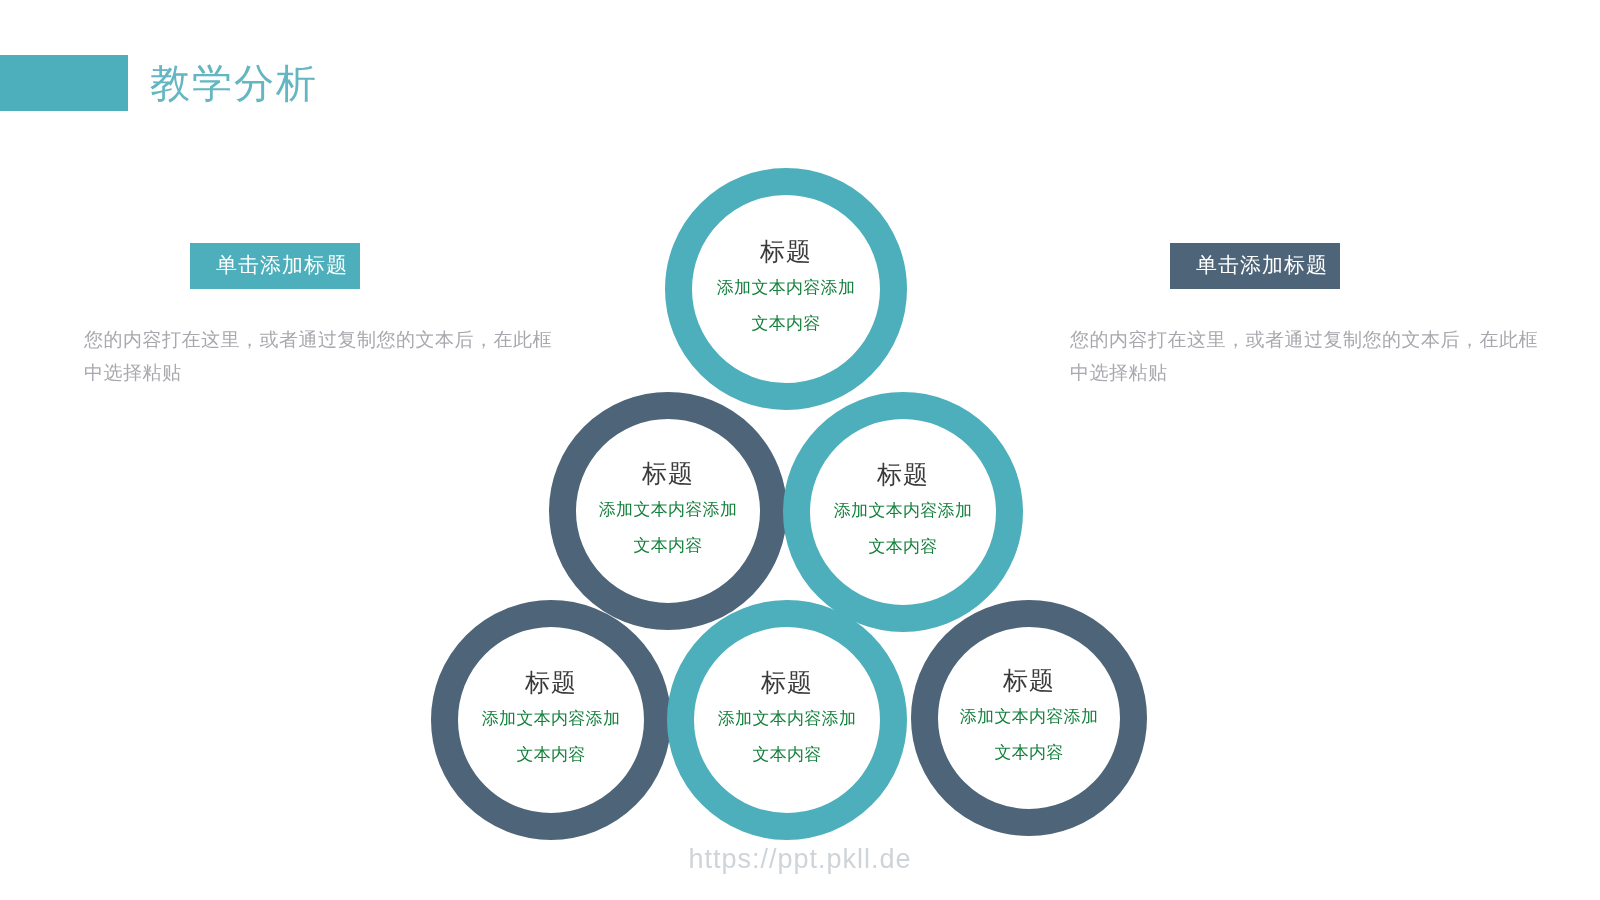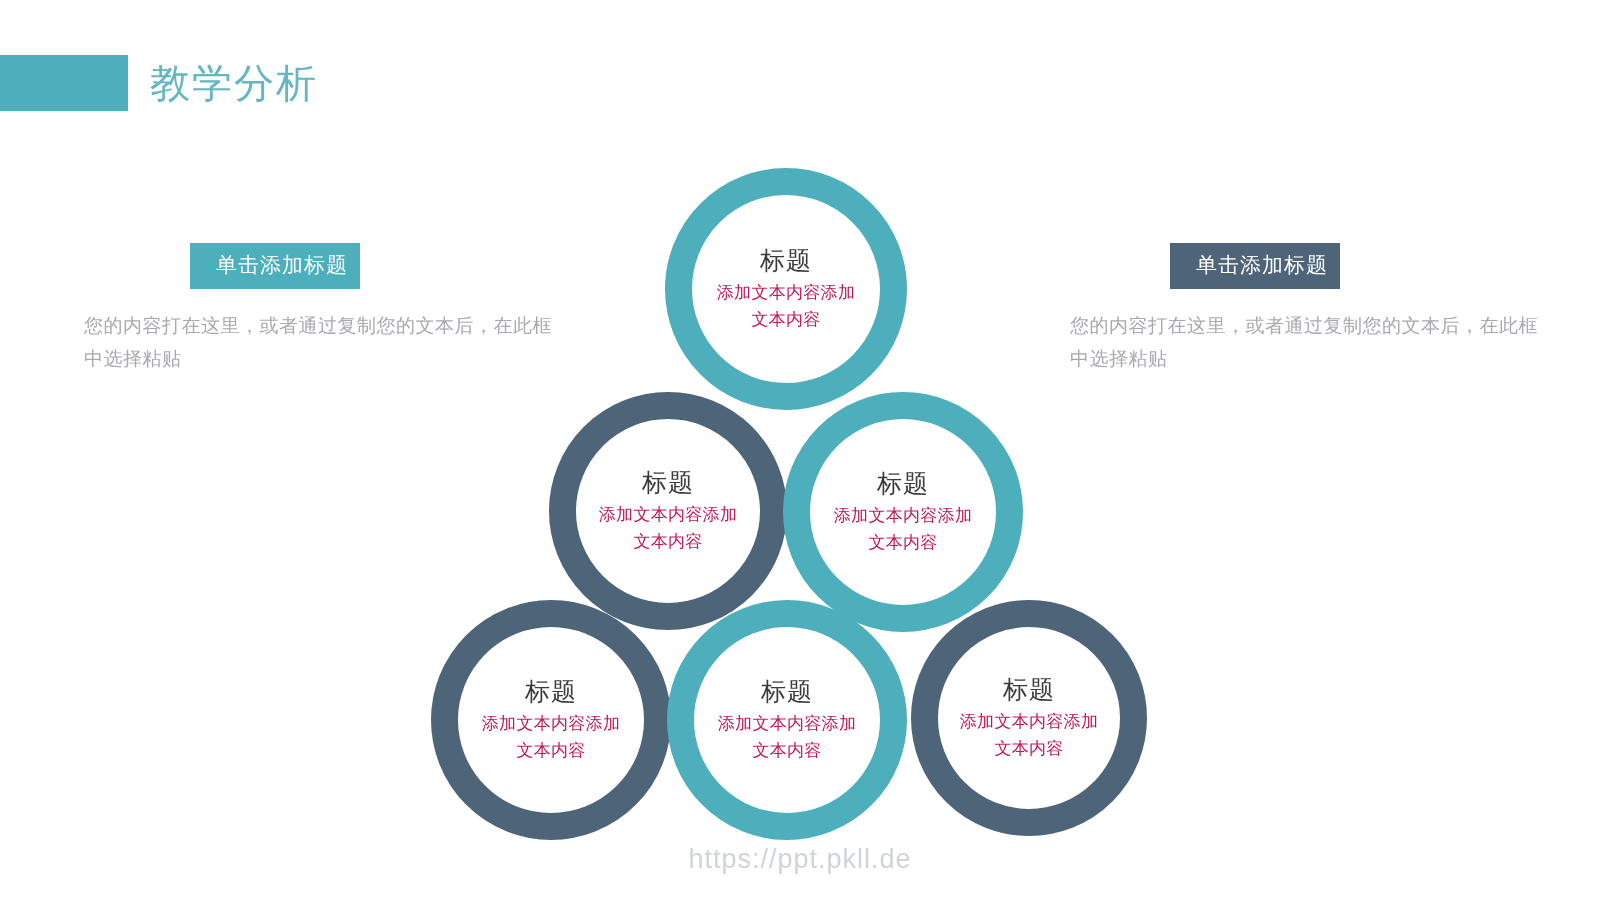--- a/index.html
+++ b/index.html
@@ -64,21 +64,21 @@
     line-height: 22px;
     color: #ffffff;
     letter-spacing: 1px;
     white-space: nowrap;
   }
 
   .side-block.left .side-label  { margin-left: 106px; background: #4cafbb; }
   .side-block.right .side-label { margin-left: 100px; background: #4e6478; }
 
   .side-body {
-    margin-top: 20px;
+    margin-top: 34px;
     font-size: 19px;
     line-height: 33px;
     color: #a8a8ae;
     letter-spacing: 0.5px;
   }
 
   
   .rings { position: absolute; left: 3px; top: 0; width: 1600px; height: 900px; }
 
   .ring {
@@ -98,22 +98,22 @@
   .ring-title {
     font-size: 25px;
     line-height: 30px;
     color: #3a3a3a;
     letter-spacing: 1px;
     margin-bottom: 4px;
   }
 
   .ring-body {
     font-size: 17px;
-    line-height: 27px;
-    color: #be185d;
+    line-height: 36px;
+    color: #15803d;
     width: 150px;
     letter-spacing: 0.3px;
   }
 
   
   #ring-top    { left: 662px; top: 168px; width: 242px; height: 242px; z-index: 6; }
   #ring-mid-l  { left: 546px; top: 392px; width: 238px; height: 238px; z-index: 3; }
   #ring-mid-r  { left: 780px; top: 392px; width: 240px; height: 240px; z-index: 5; }
   #ring-bot-l  { left: 428px; top: 600px; width: 240px; height: 240px; z-index: 2; }
   #ring-bot-m  { left: 664px; top: 600px; width: 240px; height: 240px; z-index: 4; }

